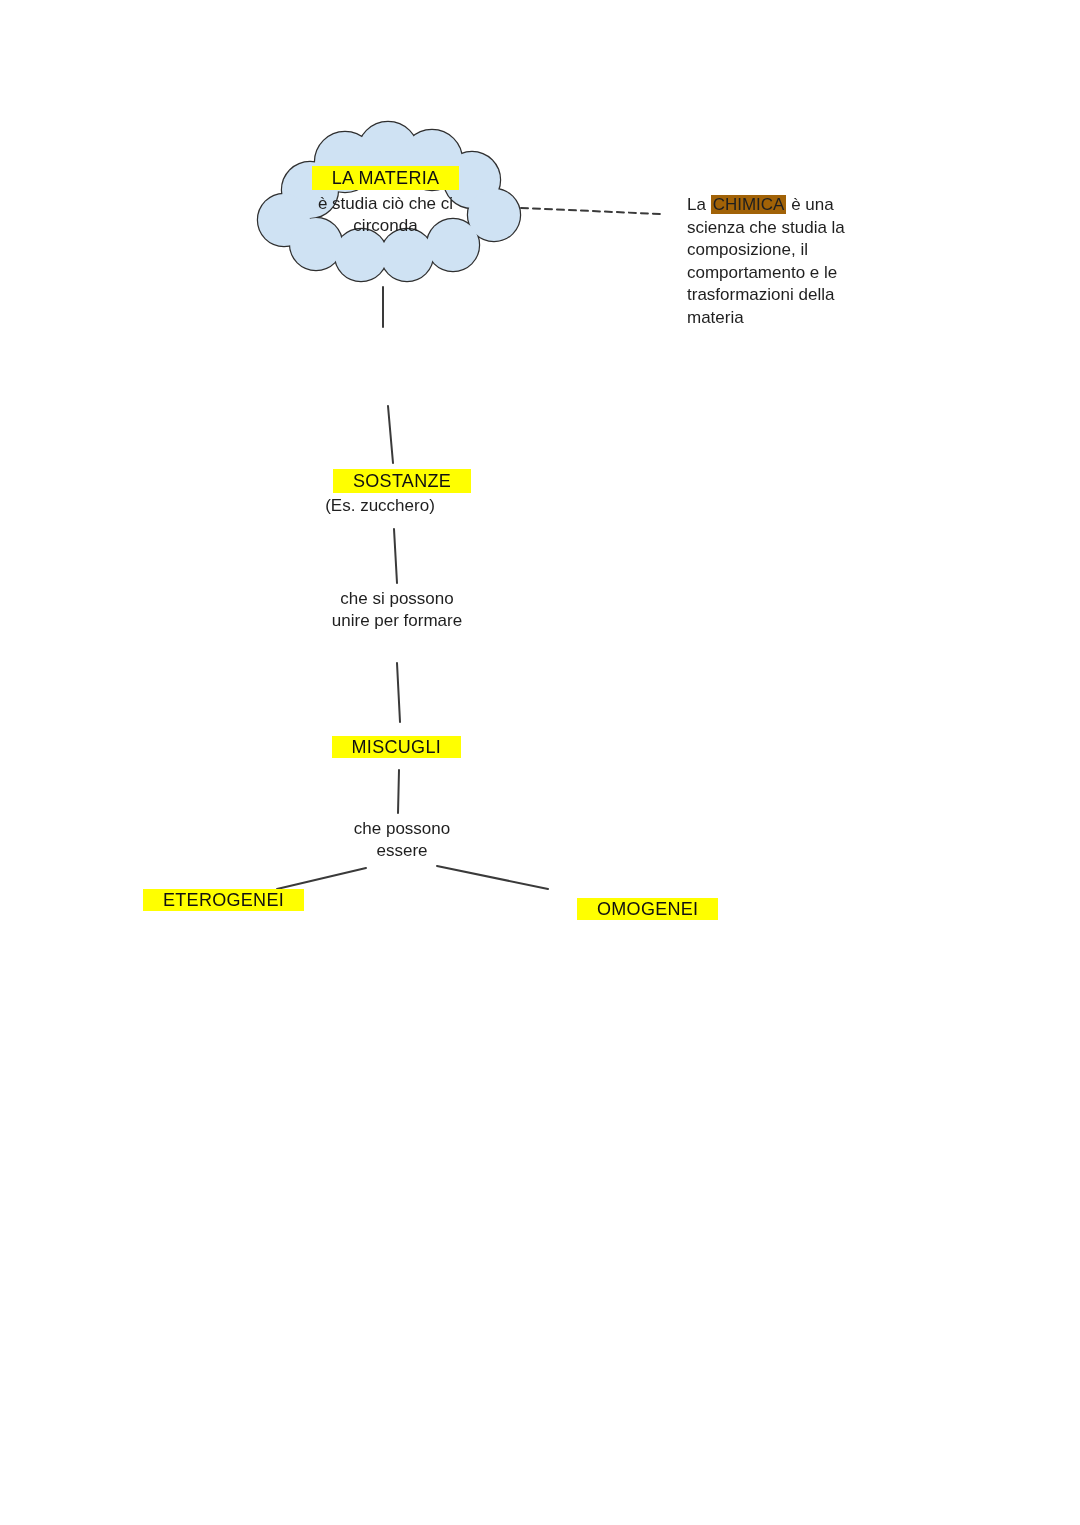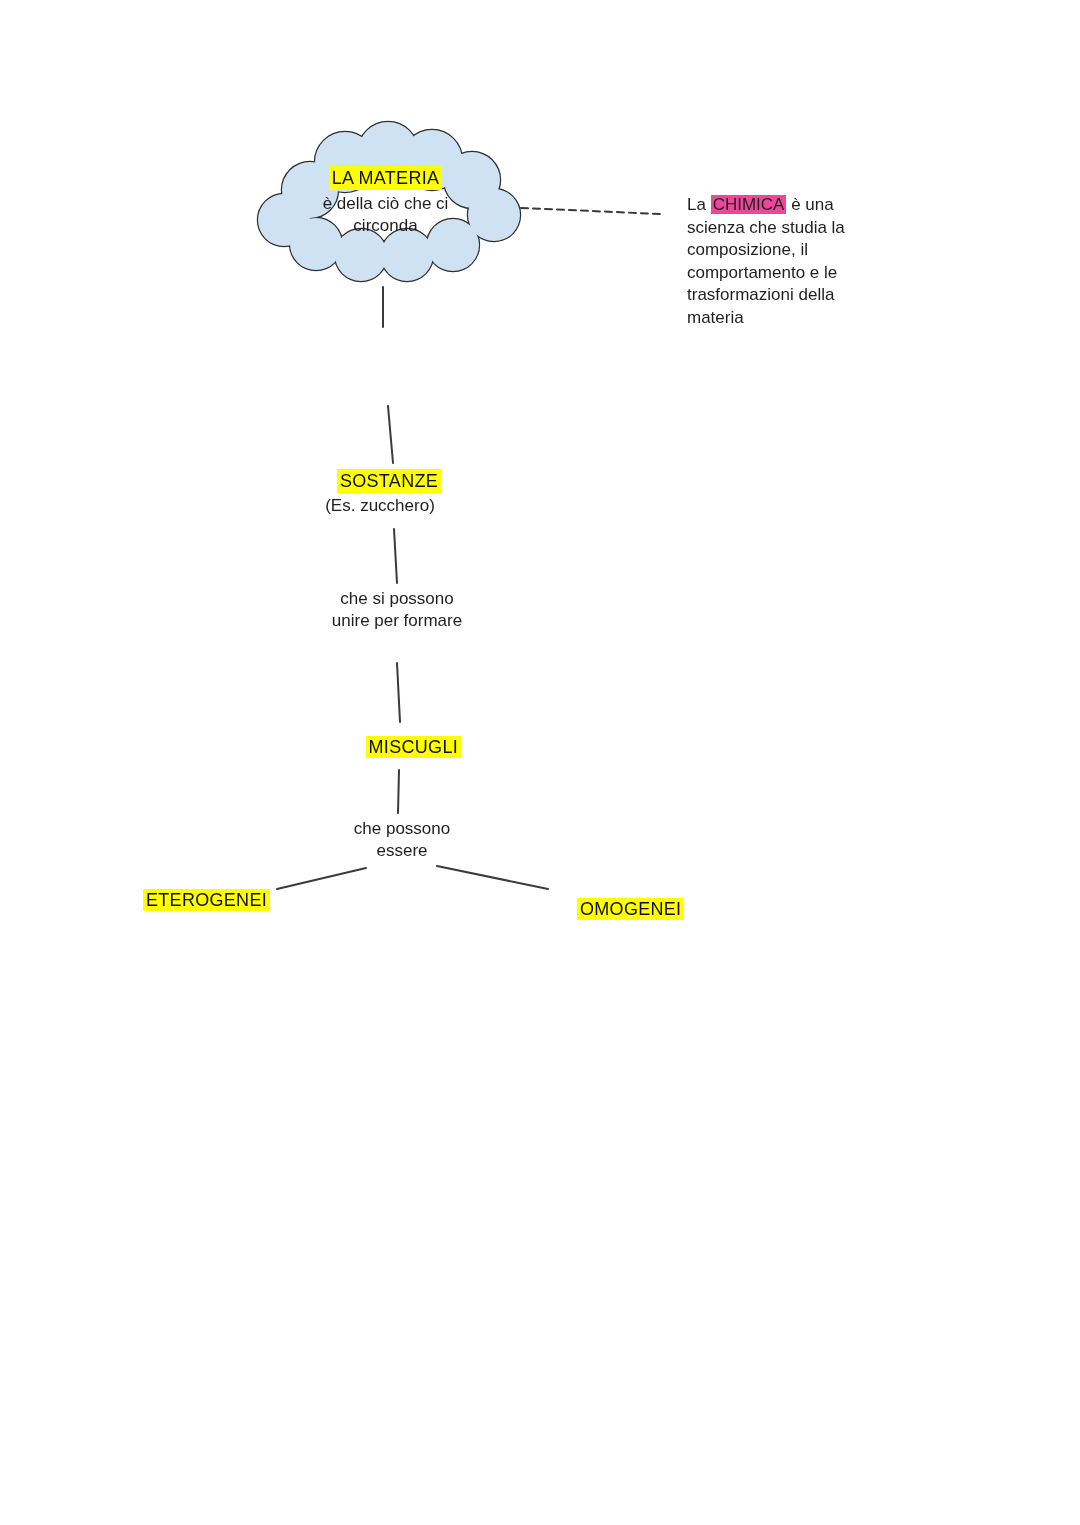--- a/index.html
+++ b/index.html
@@ -15,28 +15,28 @@
   }
   .abs { position: absolute; }
   .txt {
     font-size: 17px;
     line-height: 22px;
     text-align: center;
     color: #1f1f1f;
   }
   .hl {
     background: #ffff00;
-    padding: 1px 3px;
+    padding: 1px 20px;
     font-size: 18px;
     letter-spacing: 0.3px;
     color: #111111;
     white-space: nowrap;
   }
   .hl-inline {
-    background: #ec4899;
+    background: #a16207;
     padding: 0 2px;
   }
   #cloud-svg { position: absolute; left: 248px; top: 118px; }
   #cloud-text {
     left: 248px; top: 166px; width: 275px;
     text-align: center;
   }
   #cloud-title { display: inline-block; margin-bottom: 3px; }
   #cloud-subtitle { width: 170px; margin: 0 auto; }
   #side-note {
@@ -96,21 +96,21 @@
       <circle cx="246" cy="97" r="26"></circle>
       <circle cx="68" cy="126" r="26"></circle>
       <circle cx="113" cy="137" r="26"></circle>
       <circle cx="159" cy="137" r="26"></circle>
       <circle cx="205" cy="127" r="26"></circle>
     </g>
   </svg>
 
   <div id="cloud-text" class="abs txt">
     <span id="cloud-title" class="hl">LA MATERIA</span>
-    <div id="cloud-subtitle">è della ciò che ci circonda</div>
+    <div id="cloud-subtitle">è studia ciò che ci circonda</div>
   </div>
 
   <div id="side-note" class="abs"><span>La </span><span class="hl-inline">CHIMICA</span><span> è una scienza che studia la composizione, il comportamento e le trasformazioni della materia</span></div>
 
 
   <div id="node-sostanze" class="abs txt">
     <span class="hl">SOSTANZE</span>
     <div>(Es. zucchero)</div>
   </div>
 

